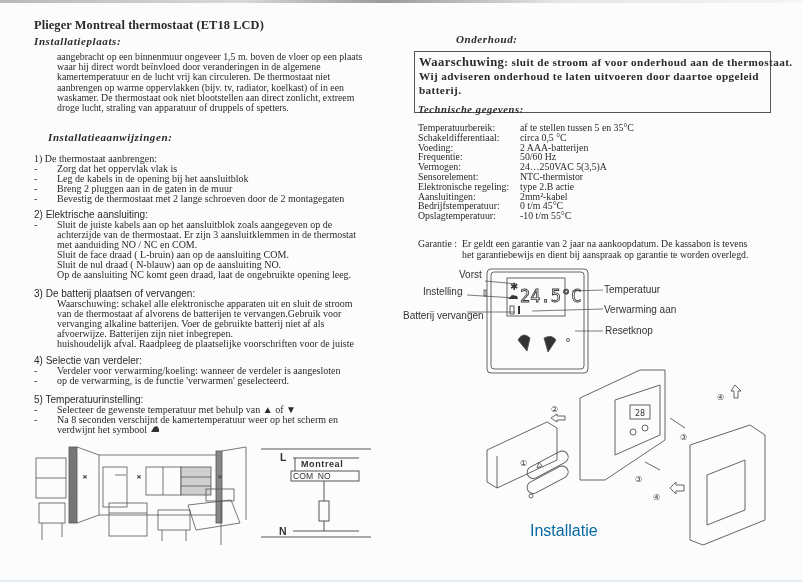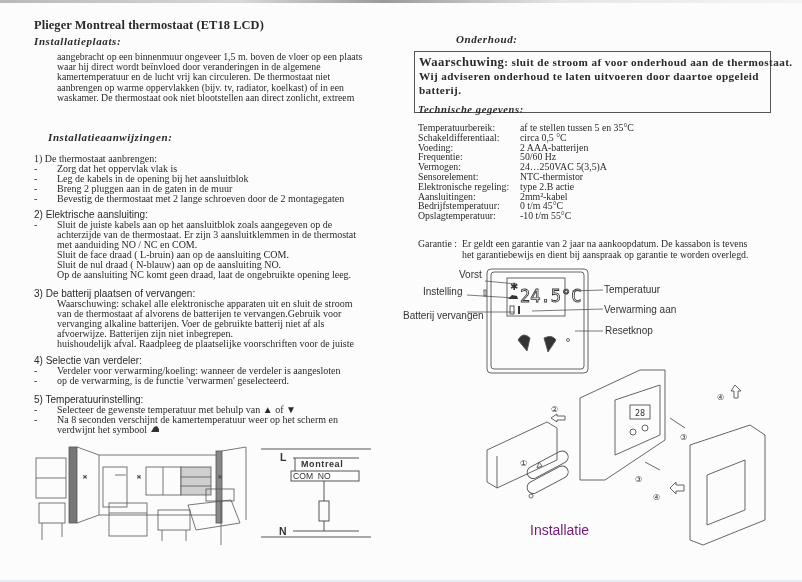--- a/index.html
+++ b/index.html
@@ -25,38 +25,39 @@
   .warn-box { position:absolute; left:9px; top:51px; width:357px; height:62px;
     border:1px solid #555; padding:3px 0 0 4px; box-sizing:border-box;
     font-size:11.2px; font-weight:bold; line-height:14px; letter-spacing:0.4px; color:#2a2a2a; white-space:nowrap; }
   .warn-box .big { font-size:12.6px; }
   .spec { position:absolute; left:13px; top:123px; font-size:9.8px; line-height:9.8px; }
   .spec .srow { display:flex; white-space:nowrap; }
   .spec .lab { width:102px; flex:none; }
   .guar { position:absolute; left:13px; top:239px; font-size:9.8px; line-height:10.5px; white-space:nowrap; display:flex; }
   .guar .gl { width:44px; flex:none; }
   .lbl { position:absolute; font-family:"Liberation Sans", sans-serif; font-size:10px; color:#333; white-space:nowrap; }
-  .install-lbl { position:absolute; font-family:"Liberation Sans", sans-serif; font-size:14px; color:#701a75; white-space:nowrap; }
+  .install-lbl { position:absolute; font-family:"Liberation Sans", sans-serif; font-size:16px; color:#0369a1; white-space:nowrap; }
   svg { position:absolute; overflow:visible; }
 </style>
 </head>
 <body>
 
 <div class="topscan"></div>
 
 <div class="col left">
   <div class="title">Plieger Montreal thermostaat (ET18 LCD)</div>
 
   <div class="h-it" style="left:34px;top:35px;">Installatieplaats:</div>
   <div class="p" style="left:34px;top:52px;">
     <span class="indent">aangebracht op een binnenmuur ongeveer 1,5 m. boven de vloer op een plaats</span>
     <span class="indent">waar hij direct wordt beïnvloed door veranderingen in de algemene</span>
     <span class="indent">kamertemperatuur en de lucht vrij kan circuleren. De thermostaat niet</span>
     <span class="indent">aanbrengen op warme oppervlakken (bijv. tv, radiator, koelkast) of in een</span>
     <span class="indent">waskamer. De thermostaat ook niet blootstellen aan direct zonlicht, extreem</span>
+    <span class="indent">droge lucht, straling van apparatuur of druppels of spetters.</span>
   </div>
 
   <div class="h-it" style="left:48px;top:131px;">Installatieaanwijzingen:</div>
 
   <div class="list" style="top:154px;">
     <div class="row">
         <span>1) De thermostaat aanbrengen:</span>
       </div>
     <div class="row">
         <span class="dash">-</span>

